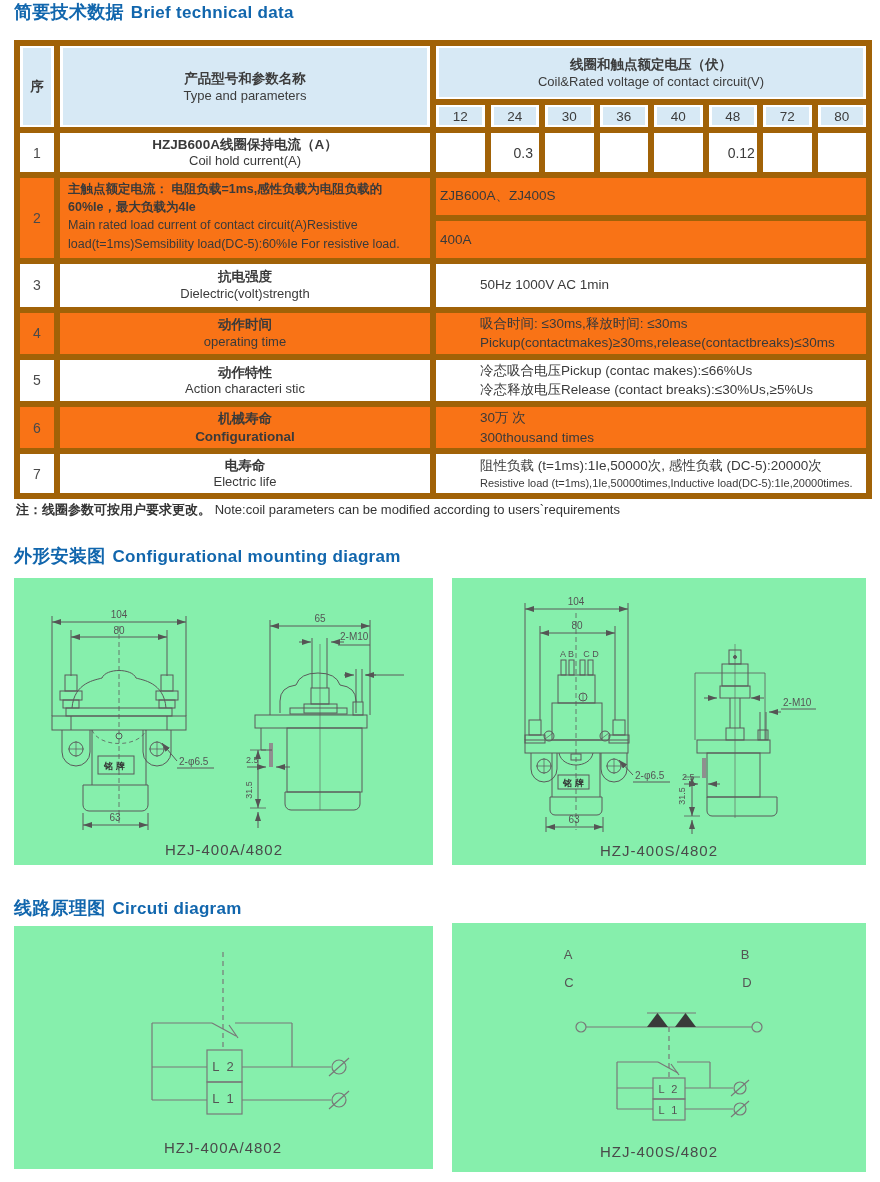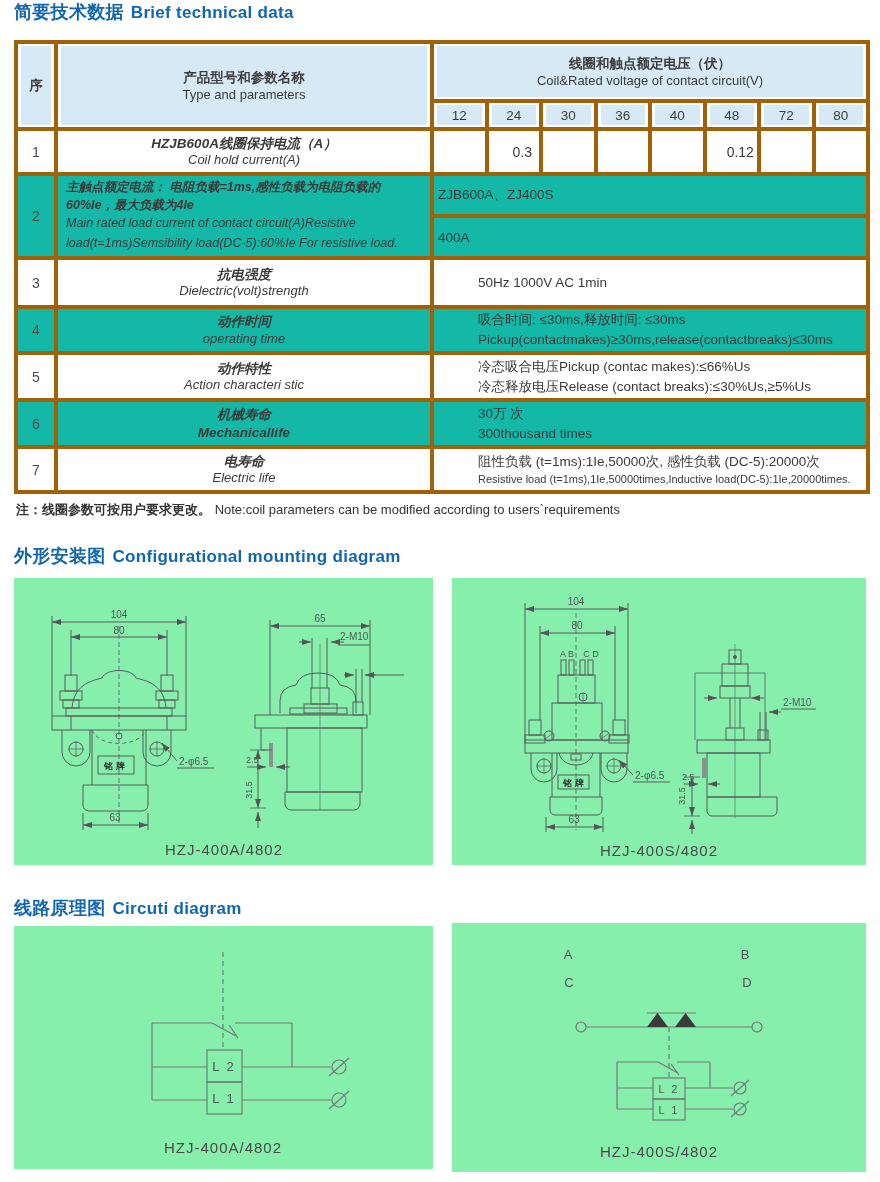--- a/index.html
+++ b/index.html
@@ -8,41 +8,41 @@
     font-family:"Liberation Sans", sans-serif;color:#404040;overflow:hidden;
   }
   .sec-title{position:absolute;left:14px;font-weight:bold;font-size:17px;color:#1166ad;white-space:nowrap;letter-spacing:.3px;}
   .sec-title .zh{font-size:18px;margin-right:7px;}
   
   table.spec{
     position:absolute;left:14px;top:40px;width:852px;
     border-collapse:collapse;table-layout:fixed;
     border-top:3px solid #1c1c1c;border-bottom:3px solid #1c1c1c;
   }
-  .spec th,.spec td{border:4px solid #a16207;overflow:hidden;}
+  .spec th,.spec td{border:6px solid #a16207;overflow:hidden;}
   .spec th{
     background:#d7e9f5;background-clip:content-box;padding:2px 3px;
     font-weight:normal;vertical-align:middle;text-align:center;
   }
   .spec td{vertical-align:middle;}
   .hzh{font-size:13.5px;font-weight:bold;color:#3c3c3c;}
   .hen{font-size:13px;color:#3c3c3c;}
   .vnum{font-size:13.5px;color:#3c3c3c;}
   .seq-cell{text-align:center;font-size:14px;color:#4a4a4a;}
-  .lab-cell{text-align:center;font-style:italic;}
+  .lab-cell{text-align:center;}
   .lab-zh{font-size:13.5px;font-weight:bold;color:#3a3a3a;line-height:1.3;}
   .lab-en{font-size:13px;color:#3a3a3a;line-height:1.25;}
   .lab-left{text-align:left;padding:3px 8px;}
   .lab-left .lab-zh{font-size:12.5px;text-align:left;line-height:1.4;}
   .lab-left .lab-en{font-size:12.5px;text-align:left;line-height:1.55;}
   .val-cell{padding-left:4px;font-size:13.5px;color:#3a3a3a;text-align:left;}
   .val-line{line-height:1.45;margin-left:40px;}
   .val-small{font-size:11px;line-height:1.4;}
   .num-cell{text-align:center;font-size:14px;color:#3a3a3a;padding-left:18px;}
-  .gray td{background:#14b8a6;}
+  .gray td{background:#f97316;}
   .note{position:absolute;left:16px;top:501px;font-size:13px;color:#333333;white-space:nowrap;}
   .note .nzh{font-weight:bold;}
   
   .panel{position:absolute;background:#86efac;}
   .panel svg{display:block;}
   text.dim{font-size:10px;fill:#555;font-family:"Liberation Sans",sans-serif;}
   text.dims{font-size:9px;fill:#555;font-family:"Liberation Sans",sans-serif;}
   text.cap{font-size:15px;fill:#4a4a4a;letter-spacing:1px;font-family:"Liberation Sans",sans-serif;}
   text.plate{font-size:9px;fill:#333;font-weight:bold;letter-spacing:3px;font-family:"Liberation Sans",sans-serif;}
   text.coil{font-size:13px;fill:#555;letter-spacing:2px;font-family:"Liberation Sans",sans-serif;}
@@ -147,21 +147,21 @@
       </td>
       <td class="val-cell" colspan="8">
         <div class="val-line">冷态吸合电压Pickup (contac makes):≤66%Us</div>
         <div class="val-line">冷态释放电压Release (contact breaks):≤30%Us,≥5%Us</div>
       </td>
     </tr>
     <tr class="gray" style="height:47px">
       <td class="seq-cell">6</td>
       <td class="lab-cell">
         <div class="lab-zh">机械寿命</div>
-        <div class="lab-zh">Mechanicallife</div>
+        <div class="lab-zh">Configurational</div>
       </td>
       <td class="val-cell" colspan="8">
         <div class="val-line">30万 次</div>
         <div class="val-line">300thousand times</div>
       </td>
     </tr>
     <tr style="height:45px">
       <td class="seq-cell">7</td>
       <td class="lab-cell">
         <div class="lab-zh">电寿命</div>

